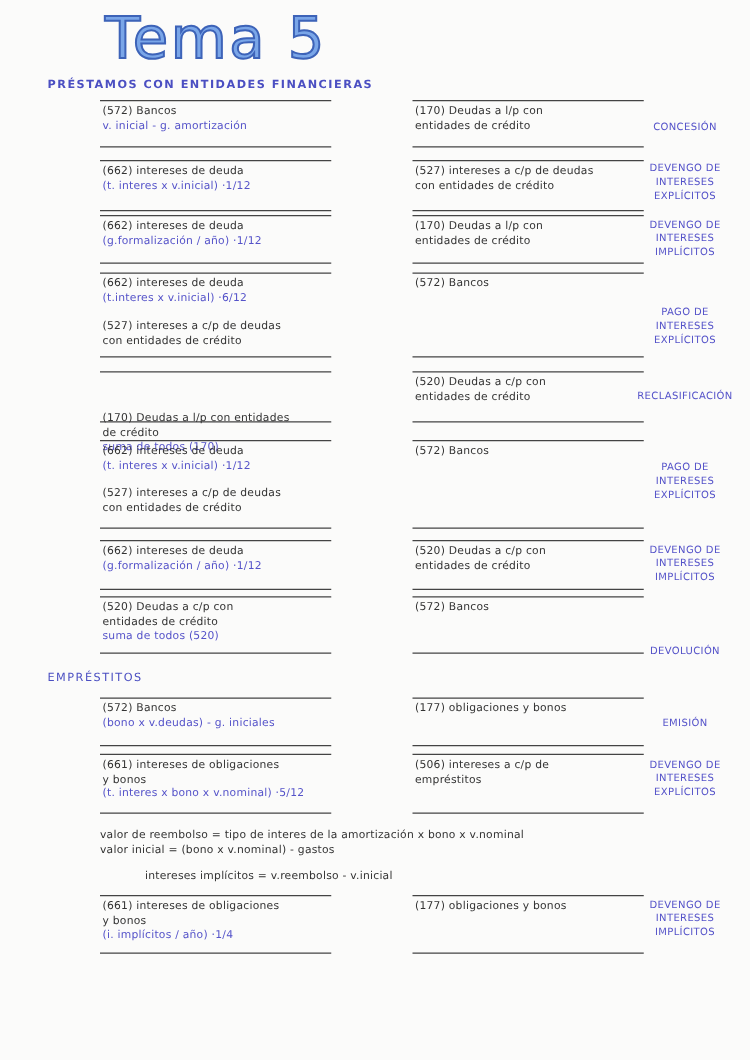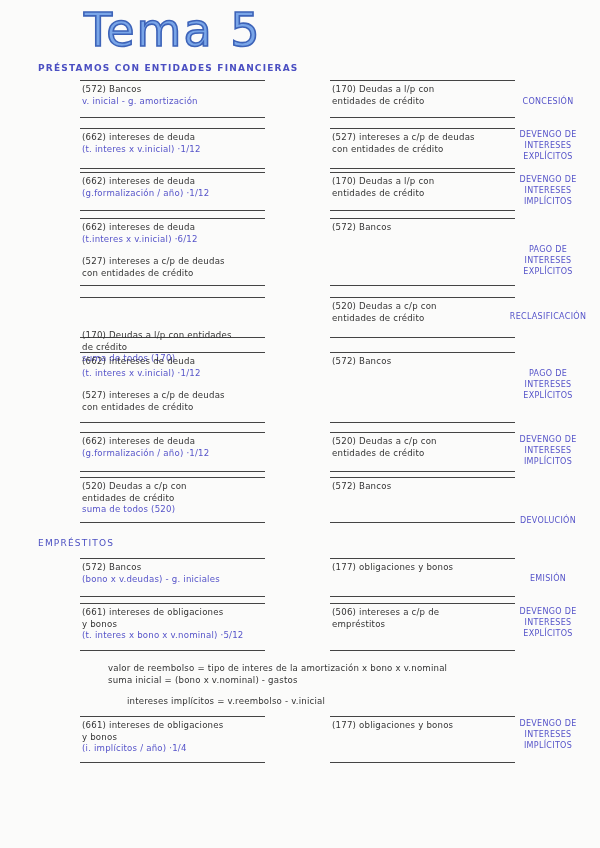--- a/index.html
+++ b/index.html
@@ -20,21 +20,21 @@
     }
     .line { position: absolute; height: 1.3px; background: #444; }
     .entry { position: absolute; font-size: 8.6px; line-height: 11.5px; letter-spacing: 0.2px; }
     .entry .acct { color: #333; }
     .entry .calc { color: #5553c9; }
     .label {
       position: absolute; font-size: 8px; line-height: 11px; color: #5553c9;
       text-transform: uppercase; text-align: center; letter-spacing: 0.3px;
       width: 80px;
     }
-    .formula { position: absolute; font-size: 8.6px; color: #333; letter-spacing: 0.2px; line-height: 11.5px; margin-left: 28px; }
+    .formula { position: absolute; font-size: 8.6px; color: #333; letter-spacing: 0.2px; line-height: 11.5px; }
   </style>
 </head>
 <body>
 
 <div class="title">Tema 5</div>
 <div class="section" style="left:38px; top:63px;font-weight:bold;">PRÉSTAMOS CON ENTIDADES FINANCIERAS</div>
 <div class="section" style="left:38px; top:538px;">EMPRÉSTITOS</div>
 
 <div id="entries">
     <div class="line" style="left: 80px; width: 185px; top: 80px;"></div>
@@ -219,14 +219,14 @@
       <div class="acct">(177) obligaciones y bonos</div>
     </div>
     <div class="label" style="left: 508px; top: 718px;">
       <div>DEVENGO DE</div>
       <div>INTERESES</div>
       <div>IMPLÍCITOS</div>
     </div>
   </div>
 
 <div class="formula" style="left:80px; top:663px;">valor de reembolso = tipo de interes de la amortización x bono x v.nominal</div>
-<div class="formula" style="left:80px; top:675px;">suma inicial = (bono x v.nominal) - gastos</div>
-<div class="formula" style="left:64px; top:696px;padding-left:35px;">intereses implícitos = v.reembolso - v.inicial</div>
+<div class="formula" style="left:80px; top:675px;">valor inicial = (bono x v.nominal) - gastos</div>
+<div class="formula" style="left:81px; top:696px;padding-left:35px;">intereses implícitos = v.reembolso - v.inicial</div>
 
 </body></html>

